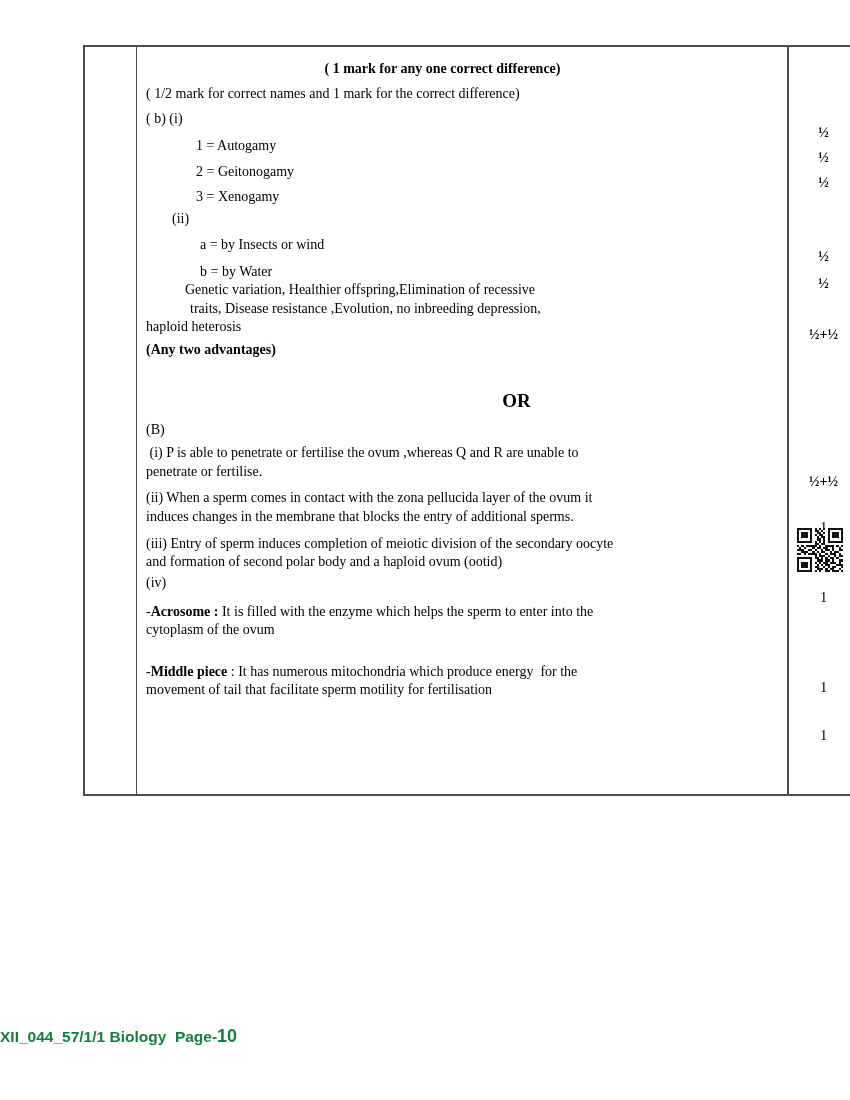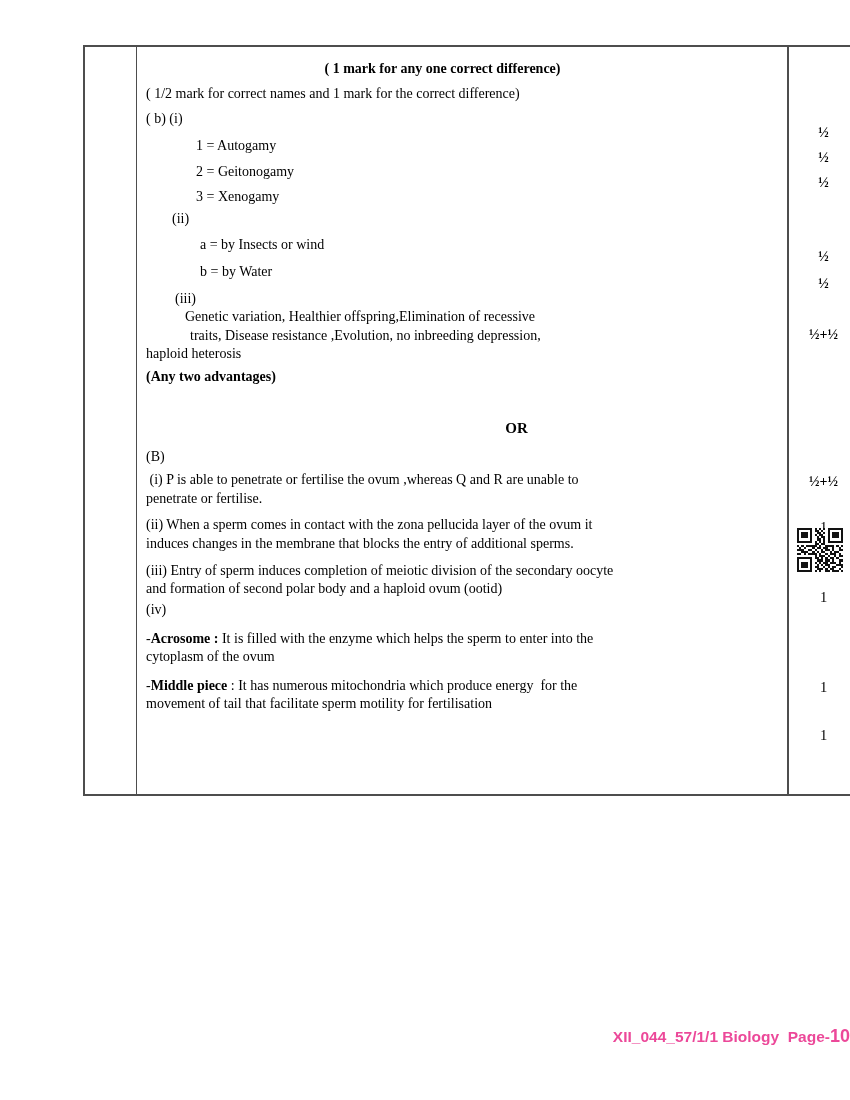--- a/index.html
+++ b/index.html
@@ -42,23 +42,23 @@
   
   .qr {
     position:absolute; left:797px; top:528px; width:46px; height:44px;
     display:grid; grid-template-columns:repeat(21,1fr); grid-template-rows:repeat(21,1fr);
     background:#fff;
   }
   .qr .m { background:#121212; }
 
   
   .footer {
-    position:absolute; left:0; top:1026px; width:850px; text-align:right;
+    position:absolute; left:0; top:1026px; width:850px; text-align:left;
     font-family:"Liberation Sans", sans-serif; font-weight:700; font-size:15.5px;
-    color:#ec4899; white-space:pre;
+    color:#15803d; white-space:pre;
   }
   .footer .pgnum { font-size:18px; font-weight:700; }
 </style>
 </head>
 <body>
 
 <div class="page">
 
   <div class="qtable">
 
@@ -67,33 +67,32 @@
     <div class="col col-content">
       <p class="blk bold center" style="margin-top:13px; padding-right:38px">( 1 mark for any one correct difference)</p>
       <p class="blk" style="margin-top:6.5px">( 1/2 mark for correct names and 1 mark for the correct difference)</p>
       <p class="blk" style="margin-top:6.5px">( b) (i)</p>
       <p class="blk" style="margin-top:8.5px; padding-left:50px">1 = Autogamy</p>
       <p class="blk" style="margin-top:7.5px; padding-left:50px">2 = Geitonogamy</p>
       <p class="blk" style="margin-top:6.5px; padding-left:50px">3 = Xenogamy</p>
       <p class="blk" style="margin-top:3px; padding-left:26px">(ii)</p>
       <p class="blk" style="margin-top:7.5px; padding-left:54px">a = by Insects or wind</p>
       <p class="blk" style="margin-top:8.5px; padding-left:54px">b = by Water</p>
-      <p class="blk" style="margin-top:8.5px; padding-left:29px">(iii)</p>
       <p class="blk" style="margin-top:0; padding-left:39px">Genetic variation, Healthier offspring,Elimination of recessive</p>
       <p class="blk" style="margin-top:0; padding-left:44px">traits, Disease resistance ,Evolution, no inbreeding depression,</p>
       <p class="blk" style="margin-top:0">haploid heterosis</p>
       <p class="blk bold" style="margin-top:4.5px; padding-right:32px">(Any two advantages)</p>
-      <p class="blk bold center" style="margin-top:32.5px; padding-left:110px; font-size:15px">OR</p>
+      <p class="blk bold center" style="margin-top:32.5px; padding-left:110px; font-size:19px">OR</p>
       <p class="blk" style="margin-top:10.5px">(B)</p>
       <p class="blk" style="margin-top:4.5px; max-width:468px"> (i) P is able to penetrate or fertilise the ovum ,whereas Q and R are unable to penetrate or fertilise.</p>
       <p class="blk" style="margin-top:8px; max-width:468px">(ii) When a sperm comes in contact with the zona pellucida layer of the ovum it induces changes in the membrane that blocks the entry of additional sperms.</p>
       <p class="blk" style="margin-top:8.5px; max-width:468px">(iii) Entry of sperm induces completion of meiotic division of the secondary oocyte and formation of second polar body and a haploid ovum (ootid)</p>
       <p class="blk" style="margin-top:2.5px">(iv)</p>
       <p class="blk" style="margin-top:10px; max-width:468px"><span>-</span><b>Acrosome :</b><span> It is filled with the enzyme which helps the sperm to enter into the cytoplasm of the ovum</span></p>
-      <p class="blk" style="margin-top:10px; max-width:468px"><span>-</span><b>Middle piece</b><span> : It has numerous mitochondria which produce energy  for the  movement of tail that facilitate sperm motility for fertilisation</span></p>
+      <p class="blk" style="margin-top:23px; max-width:468px"><span>-</span><b>Middle piece</b><span> : It has numerous mitochondria which produce energy  for the  movement of tail that facilitate sperm motility for fertilisation</span></p>
     </div>
 
     <div class="col col-marks">
       <span class="mark mark-half" style="top:79px">½</span>
       <span class="mark mark-half" style="top:104px">½</span>
       <span class="mark mark-half" style="top:129px">½</span>
       <span class="mark mark-half" style="top:203px">½</span>
       <span class="mark mark-half" style="top:230px">½</span>
       <span class="mark mark-half" style="top:281px">½+½</span>
       <span class="mark mark-half" style="top:428px">½+½</span>

